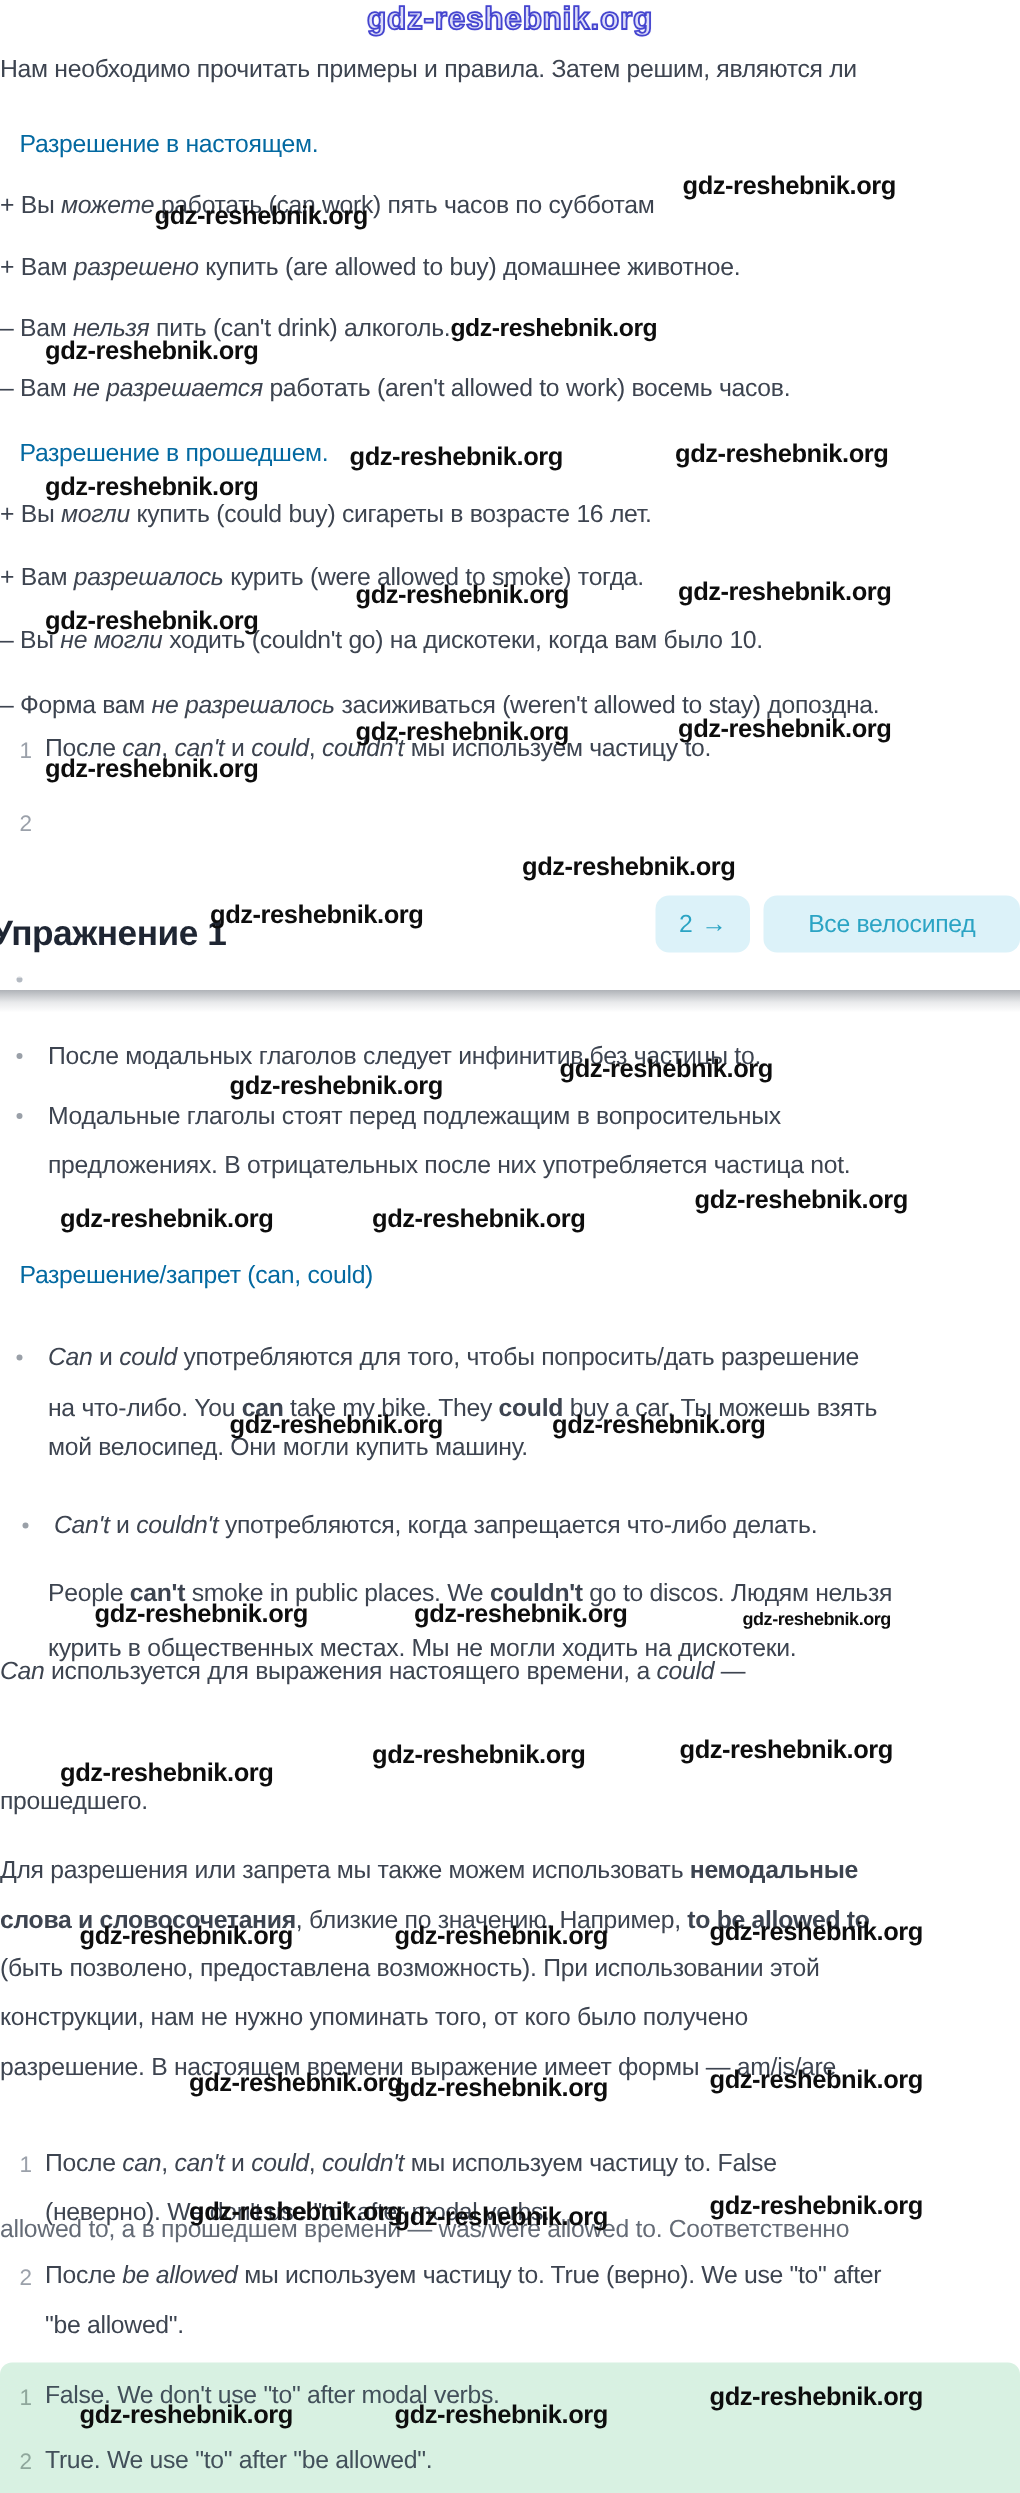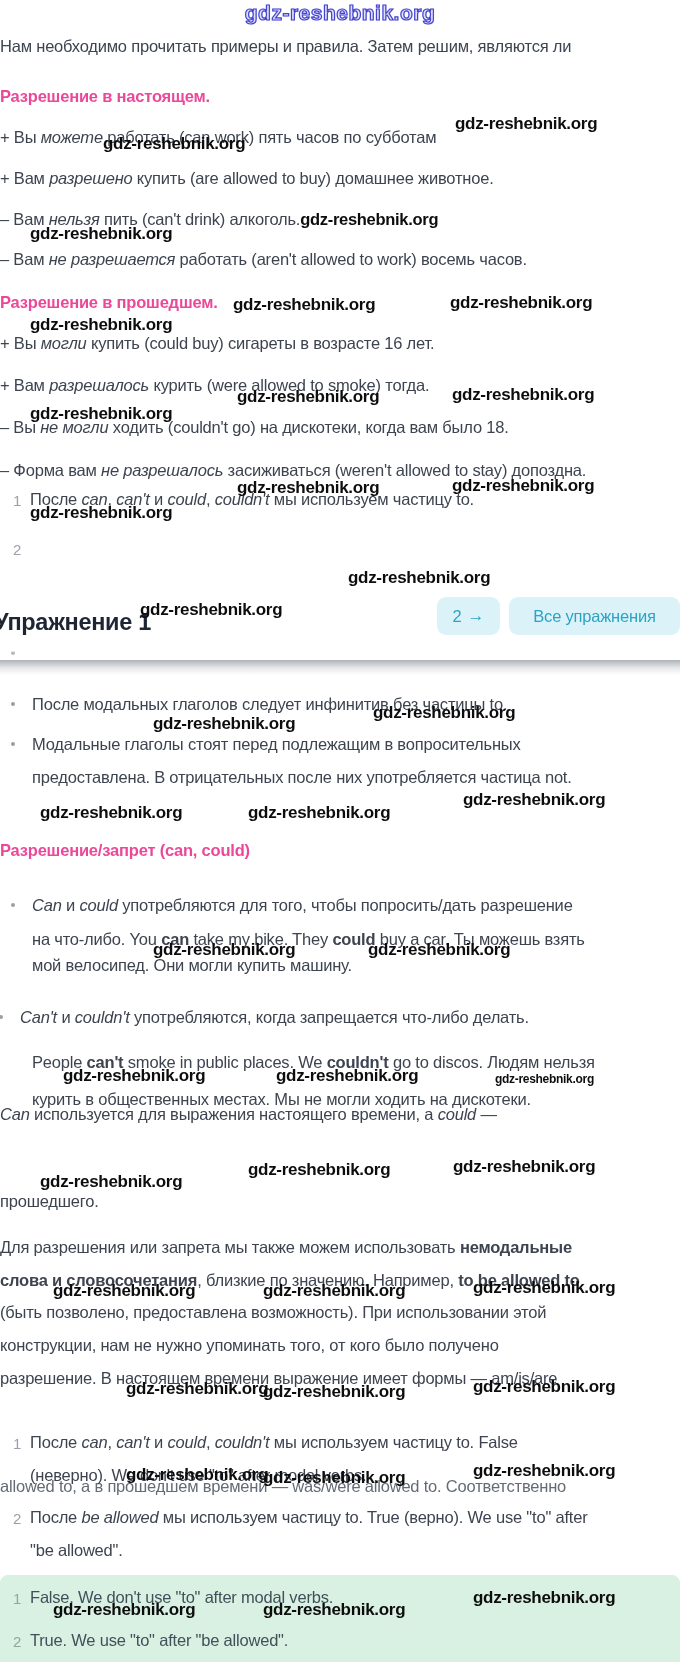--- a/index.html
+++ b/index.html
@@ -7,21 +7,21 @@
     width:680px;height:1662px;position:relative;overflow:hidden;background:#ffffff;
     font-family:"Liberation Sans","DejaVu Sans",sans-serif;
   }
   .ln{
     position:absolute;left:0;white-space:nowrap;font-size:16.5px;line-height:21px;
     color:#3d4450;letter-spacing:-0.2px;z-index:1;
   }
   .ln .it{font-style:italic;}
   .ln .bd{font-weight:700;}
   .ln .wmi{font-weight:600;color:#0d0d0d;letter-spacing:-0.3px;}
-  .hd{font-weight:700;color:#ec4899;}
+  .hd{font-weight:400;color:#0369a1;padding-left:13px;}
   .gray{color:#8a919c;}
   .cutgray{color:#646b76;}
   .wm{
     position:absolute;white-space:nowrap;font-size:17px;font-weight:600;color:#0d0d0d;
     letter-spacing:-0.3px;z-index:2;line-height:19px;
   }
   .wm.sm{font-size:12px;}
   .wm.hdr{z-index:6;}
   .wm-outline{
     position:absolute;top:1px;left:0;width:680px;text-align:center;
@@ -69,63 +69,63 @@
 
 <div class="ln" style="top:36px"><span>Нам необходимо прочитать примеры и правила. Затем решим, являются ли</span></div>
 <div class="ln hd" style="top:86px"><span>Разрешение в настоящем.</span></div>
 <div class="ln" style="top:127px"><span>+ Вы </span><span class="it">можете</span><span> работать (can work) пять часов по субботам</span></div>
 <div class="ln" style="top:168px"><span>+ Вам </span><span class="it">разрешено</span><span> купить (are allowed to buy) домашнее животное.</span></div>
 <div class="ln" style="top:209px"><span>– Вам </span><span class="it">нельзя</span><span> пить (can't drink) алкоголь.</span><span class="wmi">gdz-reshebnik.org</span></div>
 <div class="ln" style="top:249px"><span>– Вам </span><span class="it">не разрешается</span><span> работать (aren't allowed to work) восемь часов.</span></div>
 <div class="ln hd" style="top:292px"><span>Разрешение в прошедшем.</span></div>
 <div class="ln" style="top:333px"><span>+ Вы </span><span class="it">могли</span><span> купить (could buy) сигареты в возрасте 16 лет.</span></div>
 <div class="ln" style="top:375px"><span>+ Вам </span><span class="it">разрешалось</span><span> курить (were allowed to smoke) тогда.</span></div>
-<div class="ln" style="top:417px"><span>– Вы </span><span class="it">не могли</span><span> ходить (couldn't go) на дискотеки, когда вам было 18.</span></div>
+<div class="ln" style="top:417px"><span>– Вы </span><span class="it">не могли</span><span> ходить (couldn't go) на дискотеки, когда вам было 10.</span></div>
 <div class="ln" style="top:460px"><span>– Форма вам </span><span class="it">не разрешалось</span><span> засиживаться (weren't allowed to stay) допоздна.</span></div>
 
 <div class="ln" style="top:489px;left:30px">
   <span class="num">1</span>
   <span><span>После </span><span class="it">can</span><span>, </span><span class="it">can't</span><span> и </span><span class="it">could</span><span>, </span><span class="it">couldn't</span><span> мы используем частицу to.</span></span>
 </div>
 <div class="ln" style="top:538px;left:30px">
   <span class="num">2</span>
 </div>
 
 <div class="hdr-overlay"></div>
 <h1 class="ex-title">Упражнение 1</h1>
 <button class="btn btn-next">
   <span>2</span>
   <span class="arrow">→</span>
 </button>
-<button class="btn btn-all">Все упражнения</button>
+<button class="btn btn-all">Все велосипед</button>
 
 <div class="ln gray" style="top:643px;left:32px">
   <span class="dot lite"></span>
 </div>
 <div class="shadow-band"></div>
 
 <div class="ln" style="top:694px;left:32px">
   <span class="dot"></span>
   <span><span>После модальных глаголов следует инфинитив без частицы to.</span></span>
 </div>
 <div class="ln" style="top:734px;left:32px">
   <span class="dot"></span>
   <span><span>Модальные глаголы стоят перед подлежащим в вопросительных</span></span>
 </div>
-<div class="ln" style="top:767px;left:32px"><span>предоставлена. В отрицательных после них употребляется частица not.</span></div>
+<div class="ln" style="top:767px;left:32px"><span>предложениях. В отрицательных после них употребляется частица not.</span></div>
 <div class="ln hd" style="top:840px"><span>Разрешение/запрет (can, could)</span></div>
 
 <div class="ln" style="top:895px;left:32px">
   <span class="dot"></span>
   <span><span class="it">Can</span><span> и </span><span class="it">could</span><span> употребляются для того, чтобы попросить/дать разрешение</span></span>
 </div>
 <div class="ln" style="top:929px;left:32px"><span>на что-либо. You </span><span class="bd">can</span><span> take my bike. They </span><span class="bd">could</span><span> buy a car. Ты можешь взять</span></div>
 <div class="ln" style="top:955px;left:32px"><span>мой велосипед. Они могли купить машину.</span></div>
 
-<div class="ln" style="top:1007px;left:20px">
+<div class="ln" style="top:1007px;left:36px">
   <span class="dot"></span>
   <span><span class="it">Can't</span><span> и </span><span class="it">couldn't</span><span> употребляются, когда запрещается что-либо делать.</span></span>
 </div>
 <div class="ln" style="top:1052px;left:32px"><span>People </span><span class="bd">can't</span><span> smoke in public places. We </span><span class="bd">couldn't</span><span> go to discos. Людям нельзя</span></div>
 <div class="ln" style="top:1089px;left:32px"><span>курить в общественных местах. Мы не могли ходить на дискотеки.</span></div>
 
 <div class="ln" style="top:1104px"><span class="it">Can</span><span> используется для выражения настоящего времени, а </span><span class="it">could</span><span> —</span></div>
 <div class="ln" style="top:1191px"><span>прошедшего.</span></div>
 
 <div class="ln" style="top:1237px"><span>Для разрешения или запрета мы также можем использовать </span><span class="bd">немодальные</span></div>

